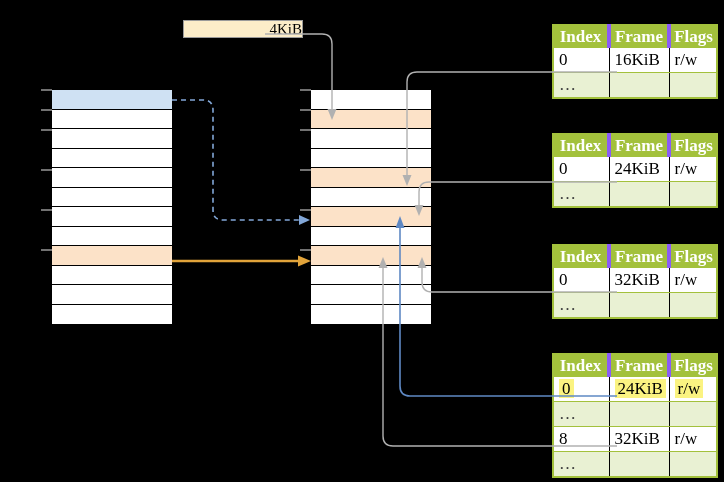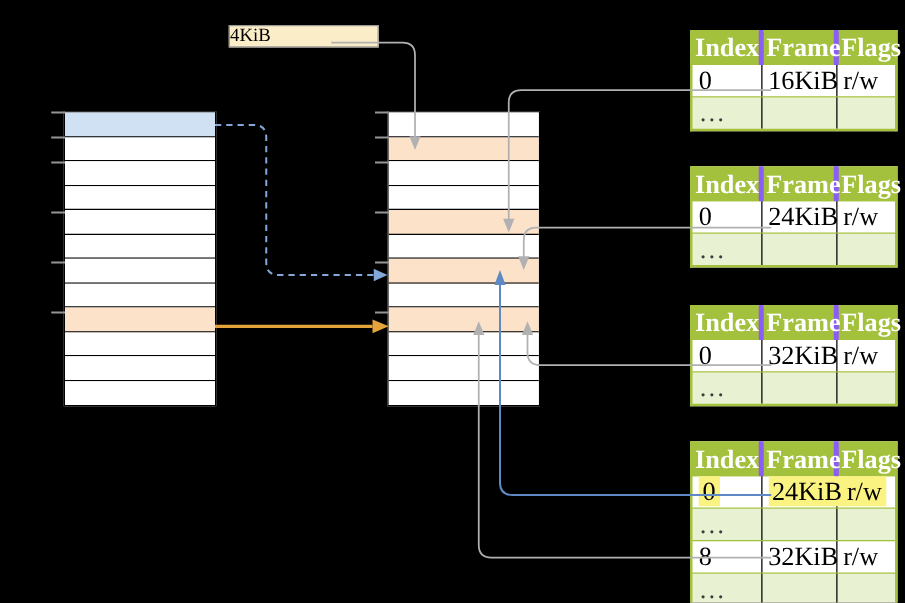--- a/index.html
+++ b/index.html
@@ -8,32 +8,32 @@
     --arrow-blue:#5f89c4; --arrow-blue-dashed:#82a7d8; --arrow-orange:#e2a43b;
     --label-cream:#fcedc9; --tick-gray:#969696;
   }
   html,body{margin:0;padding:0;}
   body{width:724px;height:482px;background:#000;position:relative;overflow:hidden;
        font-family:"Liberation Serif","DejaVu Serif",serif;}
   .stage{position:absolute;inset:0;}
   
   .size-box{position:absolute;left:183px;top:20px;width:118px;height:16px;
     background:var(--label-cream);border:1px solid #9a9a9a;color:#000;
-    font-size:15px;line-height:16px;text-align:left;}
+    font-size:15px;line-height:16px;text-align:right;}
   
   .grid{position:absolute;top:89px;width:120px;background:#fff;border:1.5px solid #000;}
   .grid.left{left:51px;}
   .grid.middle{left:310px;}
   .grid .grid-row{height:18.5px;border-bottom:1.5px solid #000;background:#fff;}
   .grid .grid-row:last-child{border-bottom:none;height:19px;}
   .grid .grid-row.blue{background:var(--page-blue);}
   .grid .grid-row.orange{background:var(--frame-orange);}
   
   table.pt{position:absolute;left:552px;border-collapse:collapse;table-layout:fixed;
-    width:164px;background:#fff;border:2px solid var(--header-green);font-size:21px;padding-left:28px;}
+    width:164px;background:#fff;border:2px solid var(--header-green);font-size:17px;padding-left:28px;}
   table.pt.t1{top:24px;} table.pt.t2{top:133px;} table.pt.t3{top:244px;} table.pt.t4{top:353px;}
   table.pt col.c1{width:56px;} table.pt col.c2{width:60px;} table.pt col.c3{width:48px;}
   table.pt th{height:21px;background:var(--header-green);color:#fff;font-weight:bold;
     text-align:center;padding:0 2px;border-left:4px solid #8b5cf6;border-right:1px solid #dbe6b3;
     border-bottom:1.5px solid var(--header-green);}
   table.pt td{height:24px;padding:0 0 0 5px;color:#000;text-align:left;vertical-align:middle;
     border-left:1.5px solid #000;border-right:1.5px solid #000;
     border-top:1px solid var(--header-green);border-bottom:1px solid var(--header-green);}
   table.pt td:first-child,table.pt th:first-child{border-left:none;}
   table.pt td:last-child,table.pt th:last-child{border-right:none;}

